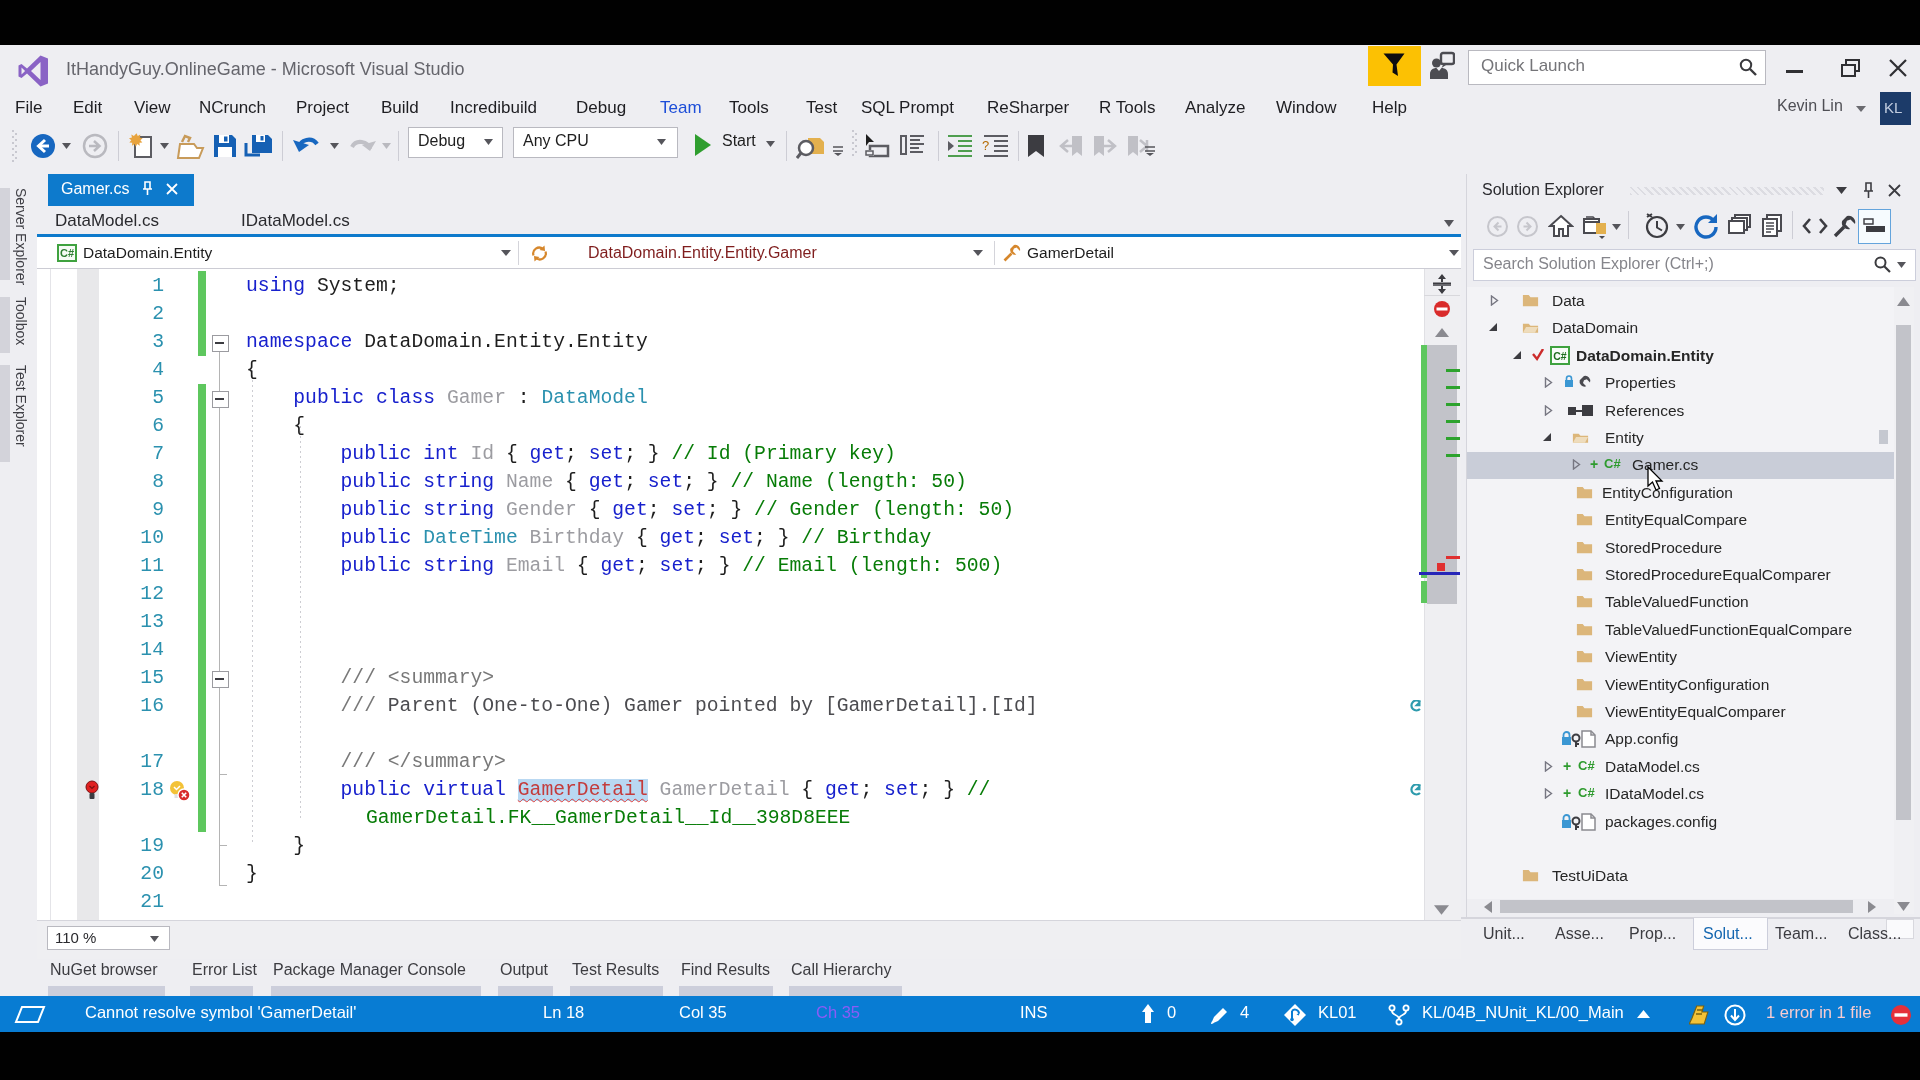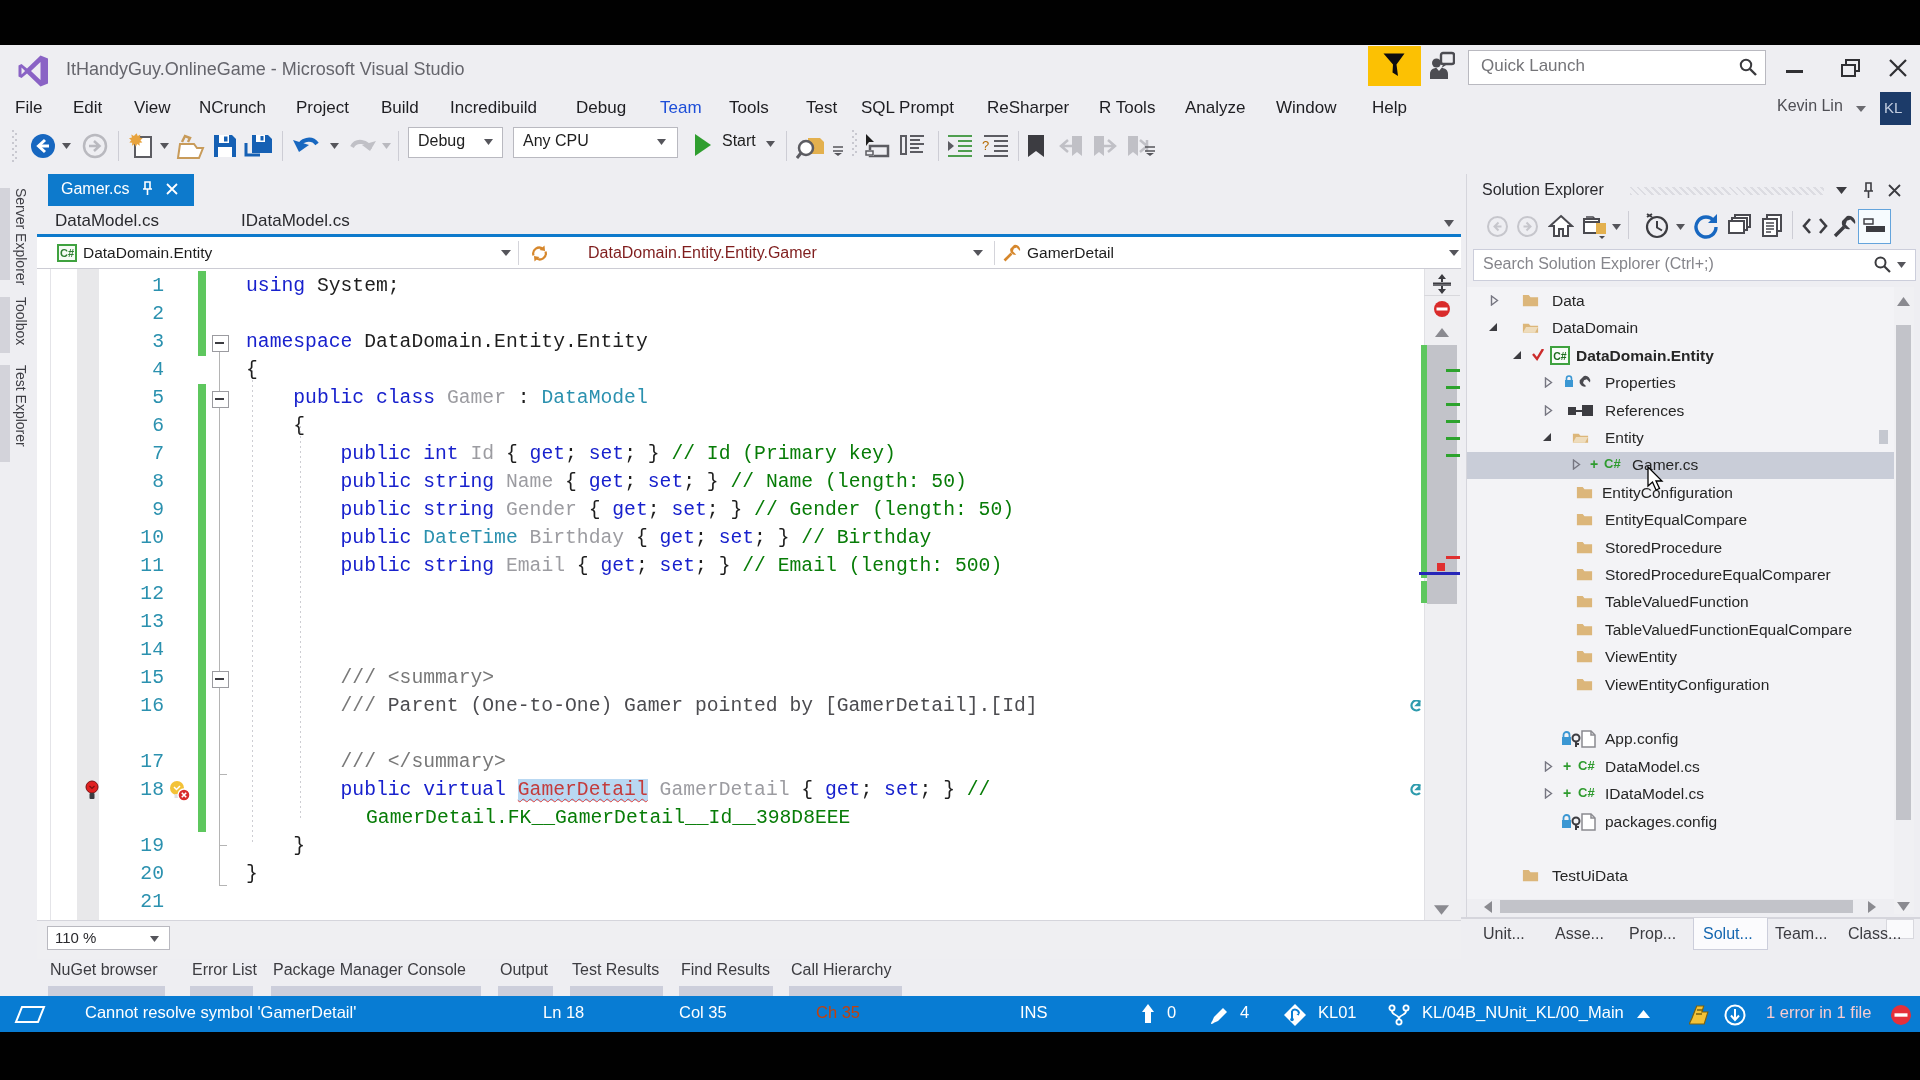--- a/index.html
+++ b/index.html
@@ -615,20 +615,26 @@
         <path d="M1 2 h6.5 l2 2.5 H18 v10 H1 z" fill="#dcb67a"></path>
       </svg>
       <span class="lbl" style="left:139px;">ViewEntity</span>
     </div>
 <div class="tr" style="top:670.6px;">
       <svg class="fold" style="left:110px;" width="19" height="15" viewBox="0 0 19 15">
         <path d="M1 2 h6.5 l2 2.5 H18 v10 H1 z" fill="#dcb67a"></path>
       </svg>
       <span class="lbl" style="left:139px;">ViewEntityConfiguration</span>
     </div>
+<div class="tr" style="top:698px;">
+      <svg class="fold" style="left:110px;" width="19" height="15" viewBox="0 0 19 15">
+        <path d="M1 2 h6.5 l2 2.5 H18 v10 H1 z" fill="#dcb67a"></path>
+      </svg>
+      <span class="lbl" style="left:139px;">ViewEntityEqualComparer</span>
+    </div>
 <div class="tr" style="top:725.4px;">
       <svg class="abs" style="left:96px;top:5px;" width="36" height="18" viewBox="0 0 36 18">
         <path d="M20 1 h9 l4 4 v12 h-13 z" fill="#fff" stroke="#8a8a90" stroke-width="1.5"></path>
         <path d="M29 1 v4 h4" fill="none" stroke="#8a8a90" stroke-width="1.5"></path>
         <rect x="0" y="7" width="9" height="8" fill="#3b97d3"></rect>
         <path d="M1.5 7 v-2 a3 3 0 0 1 6 0 V7" fill="none" stroke="#3b97d3" stroke-width="1.8"></path>
         <circle cx="14" cy="8" r="3.5" fill="none" stroke="#3c3c41" stroke-width="2"></circle>
         <path d="M14 11.5 V17 M14 14 h3" stroke="#3c3c41" stroke-width="2"></path>
       </svg>
       <span class="lbl" style="left:139px;">App.config</span>
@@ -721,21 +727,21 @@
 <div class="abs" style="left:679px;top:986px;width:94px;height:12px;background:#cccedb;"></div>
 <div class="abs" style="left:789px;top:986px;width:113px;height:12px;background:#cccedb;"></div>
 
 <div class="abs" style="left:0;top:996px;width:1920px;height:36px;background:#087cd3;"></div>
 <svg class="abs" style="left:14px;top:1005px;" width="32" height="19" viewBox="0 0 32 19">
       <path d="M8 2 H30 L24 17 H2 Z" fill="none" stroke="#fff" stroke-width="2"></path>
     </svg>
 <div class="txt" style="left:85px;top:1003px;font-size:16.5px;color:#fff;">Cannot resolve symbol 'GamerDetail'</div>
 <div class="txt" style="left:543px;top:1003px;font-size:16.5px;color:#fff;">Ln 18</div>
 <div class="txt" style="left:679px;top:1003px;font-size:16.5px;color:#fff;text-align:center;">Col 35</div>
-<div class="txt" style="left:816px;top:1003px;font-size:16.5px;color:#c2410c;">Ch 35</div>
+<div class="txt" style="left:816px;top:1003px;font-size:16.5px;color:#8b5cf6;">Ch 35</div>
 <div class="txt" style="left:1020px;top:1003px;font-size:16.5px;color:#fff;">INS</div>
 <svg class="abs" style="left:1141px;top:1004px;" width="14" height="20" viewBox="0 0 14 20">
       <path d="M7 0 L13 8 H10 V19 H4 V8 H1 Z" fill="#fff"></path>
     </svg>
 <div class="txt" style="left:1167px;top:1003px;font-size:16.5px;color:#fff;">0</div>
 <svg class="abs" style="left:1209px;top:1006px;" width="20" height="20" viewBox="0 0 20 20">
       <path d="M2 18 L5 11 L14 2 L18 6 L9 15 Z" fill="#fff"></path>
       <path d="M2 18 L5 17 L3 15 Z" fill="#fff"></path>
     </svg>
 <div class="txt" style="left:1240px;top:1003px;font-size:16.5px;color:#fff;">4</div>

